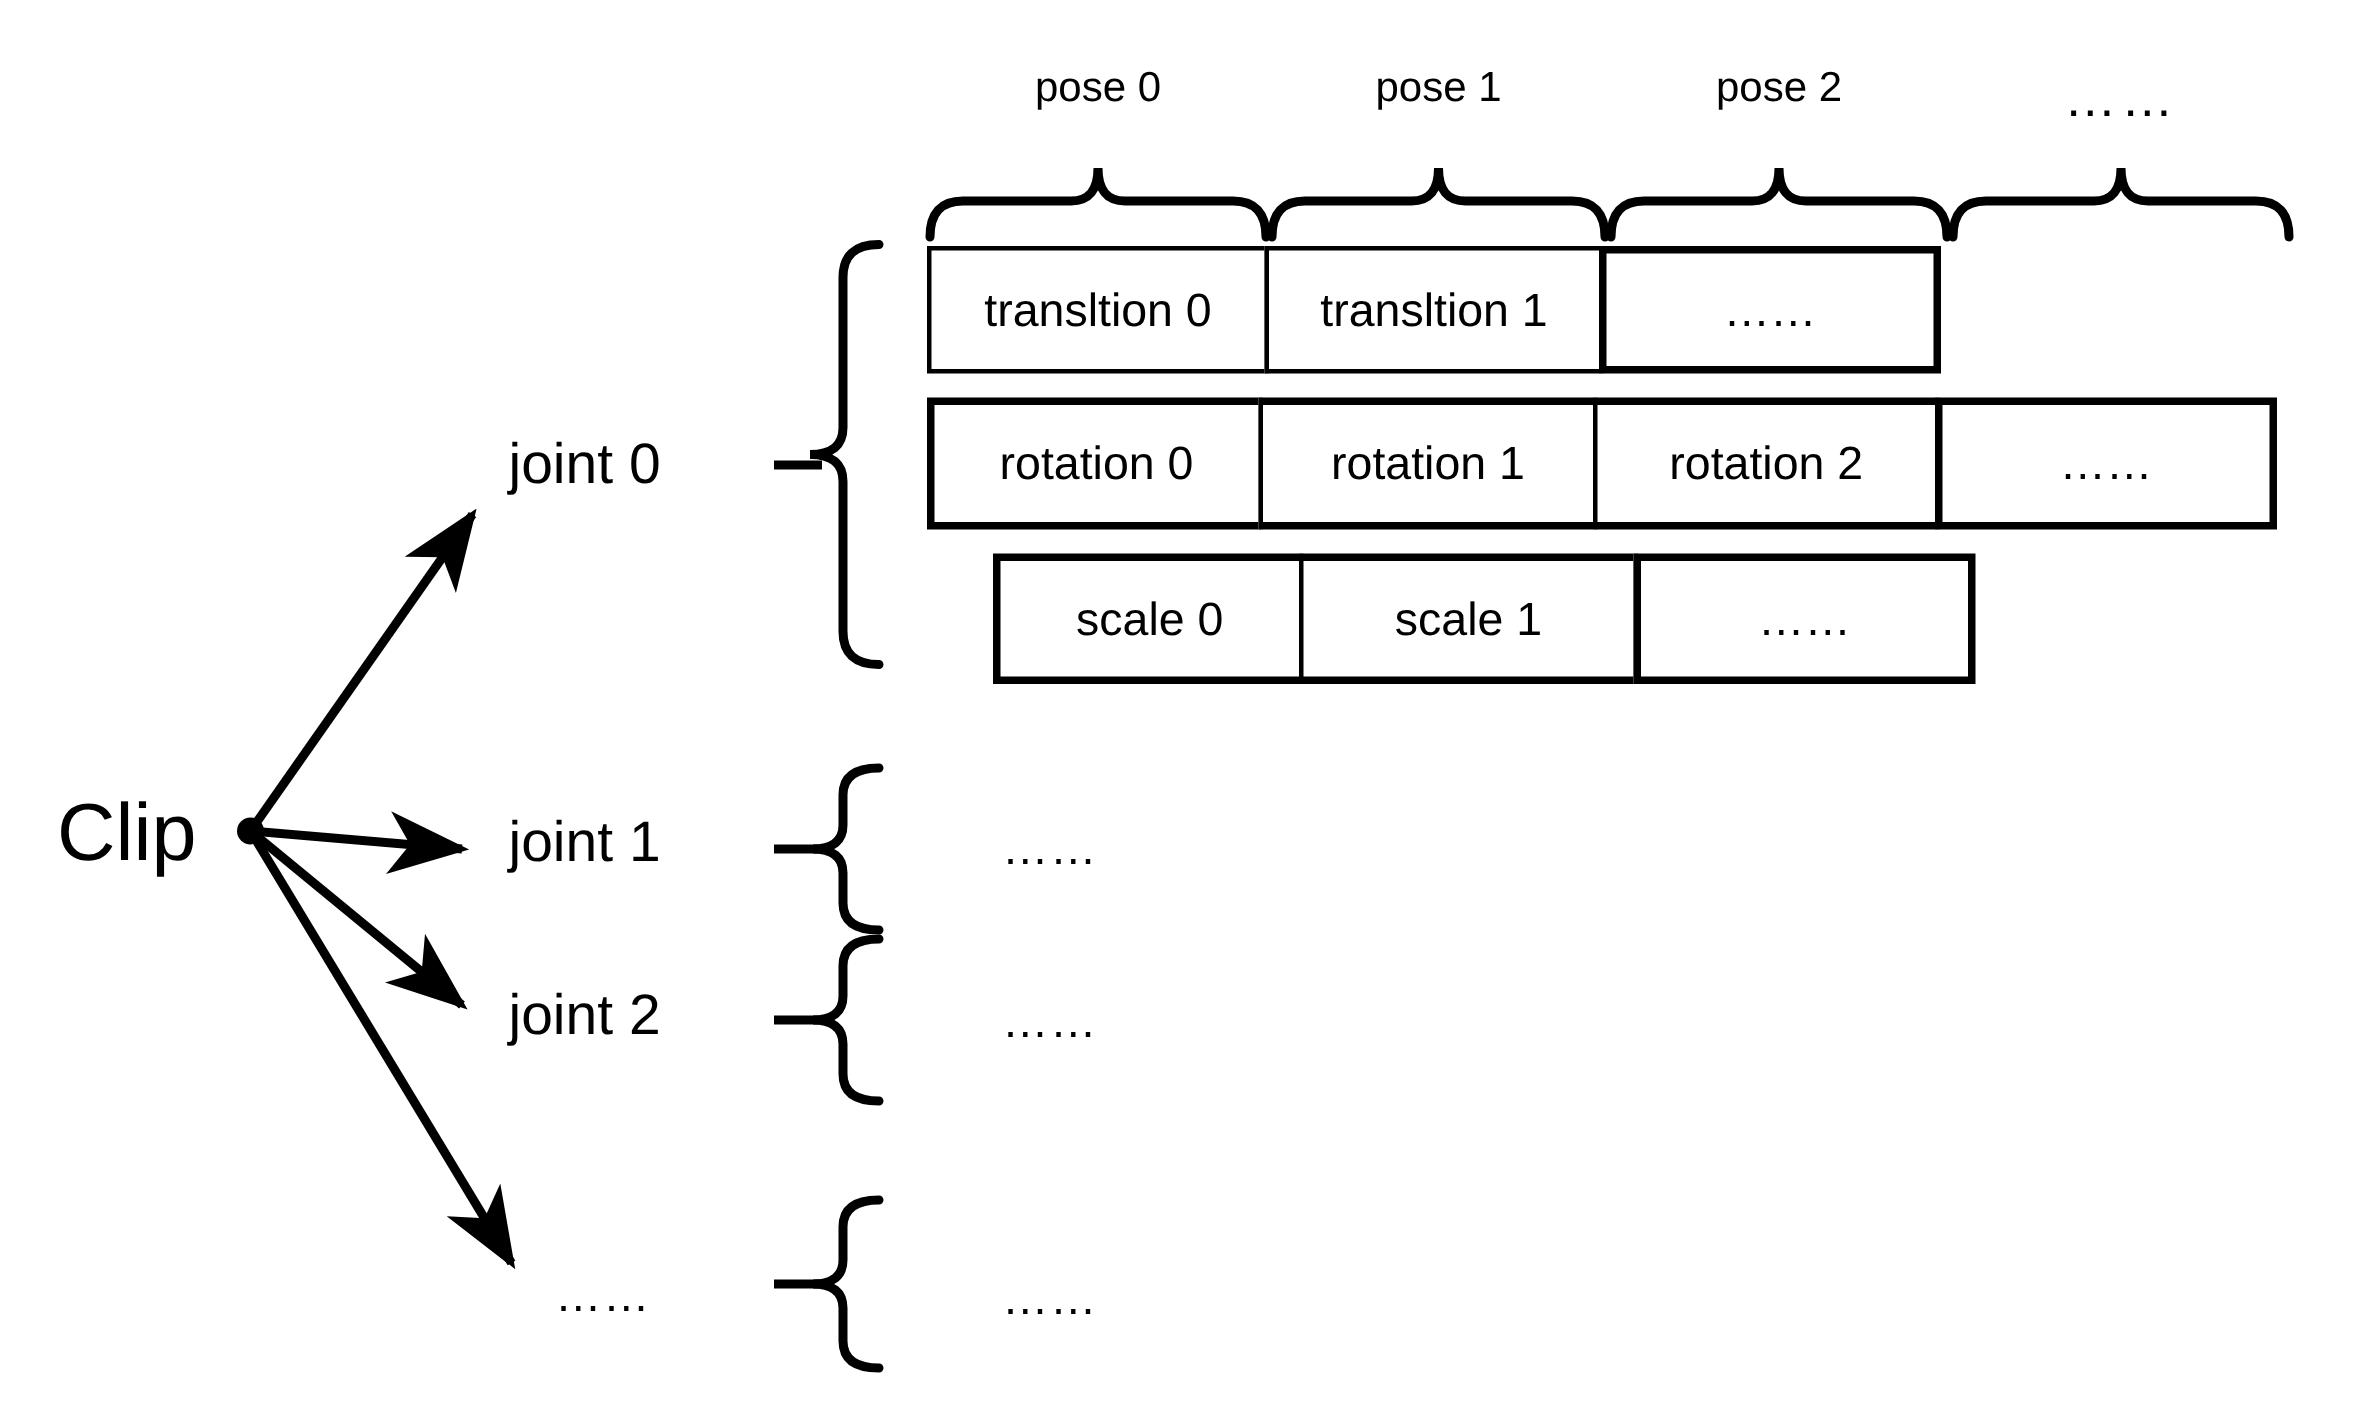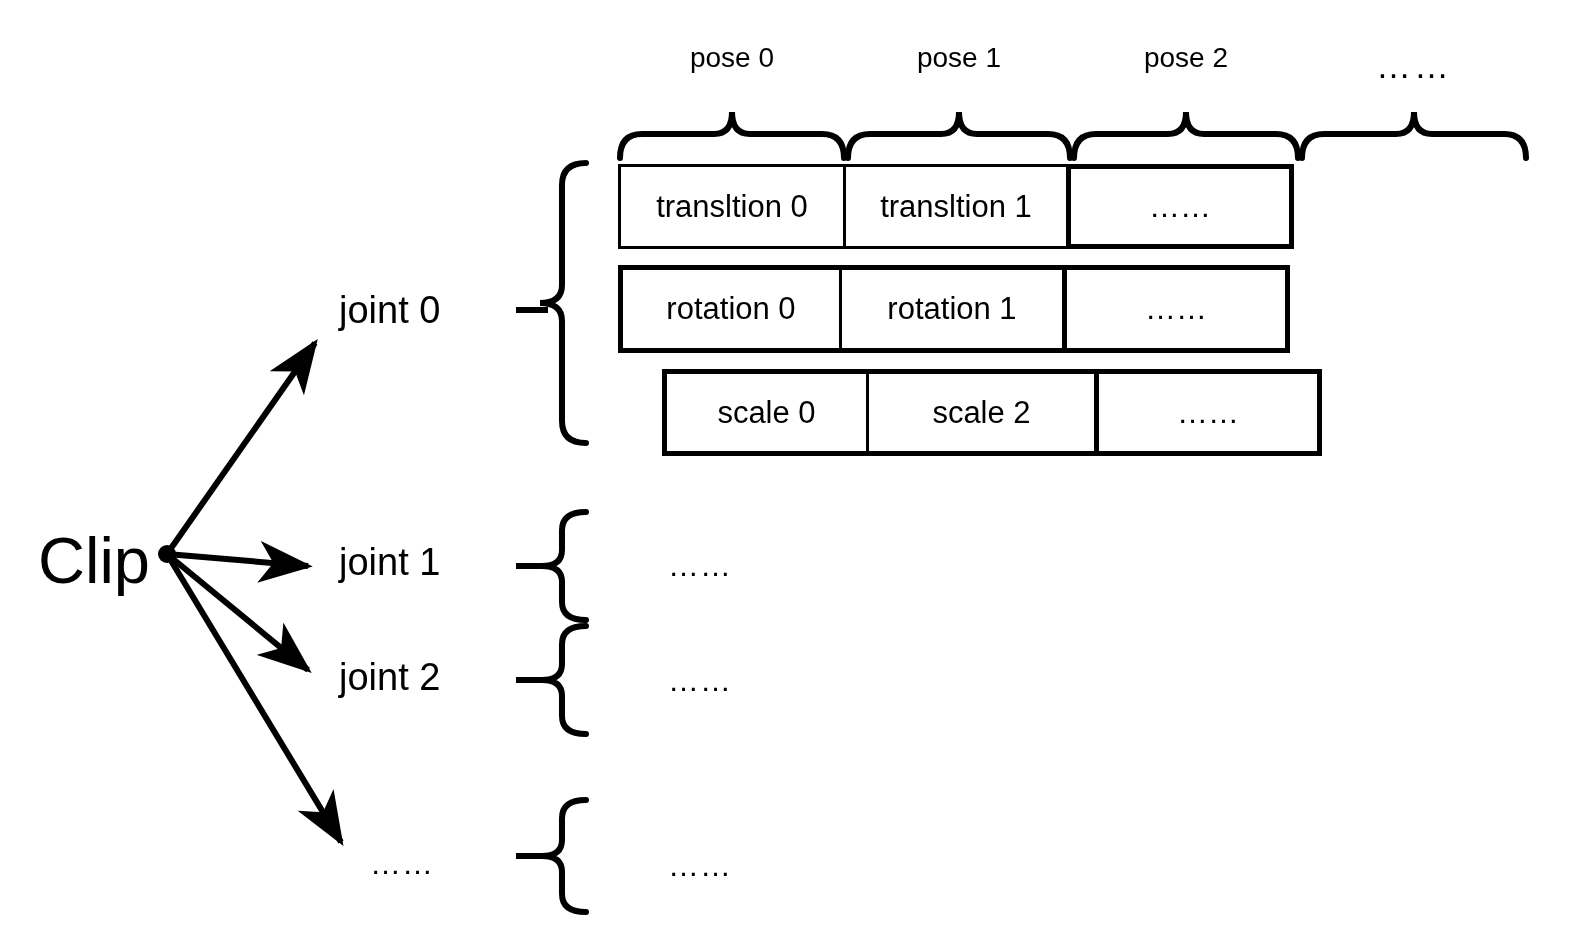--- a/index.html
+++ b/index.html
@@ -26,21 +26,21 @@
   .pose-label {
     font-size: 28px;
     text-align: center;
   }
   
   .joint-label {
     font-size: 38px;
     text-align: center;
   }
   .clip-label {
-    font-size: 65px;
+    font-size: 54px;
   }
   
   .grid-row {
     position: absolute;
     display: flex;
     box-sizing: border-box;
   }
   .cell {
     box-sizing: border-box;
     border: 3px solid #000;
@@ -118,26 +118,27 @@
 
   <div class="grid-row row-light" style="left:618px; top:164px; width:910px; height:85px;">
     <div class="cell" style="width:228px;">transltion 0</div>
     <div class="cell" style="width:226px;">transltion 1</div>
     <div class="cell last" style="width:228px;">……</div>
   </div>
 
   <div class="grid-row row-heavy" style="left:618px; top:265px; width:910px; height:88px;">
     <div class="cell" style="width:224px;">rotation 0</div>
     <div class="cell" style="width:226px;">rotation 1</div>
+    <div class="cell" style="width:231px;">rotation 2</div>
     <div class="cell last" style="width:228px;">……</div>
   </div>
 
   <div class="grid-row row-heavy" style="left:618px; top:369px; width:910px; height:87px;">
     <div class="cell" style="width:207px;margin-left:44px;">scale 0</div>
-    <div class="cell" style="width:231px;">scale 2</div>
+    <div class="cell" style="width:226px;">scale 1</div>
     <div class="cell last" style="width:228px;">……</div>
   </div>
 
   <svg class="overlay" viewBox="0 0 1570 950">
     <defs>
       <marker id="arrowhead" markerWidth="9" markerHeight="7" refX="8.2" refY="3.5" orient="auto" markerUnits="strokeWidth">
         <path d="M0,0 L9,3.5 L0,7 L2.4,3.5 Z" fill="#000"></path>
       </marker>
     </defs>
 

